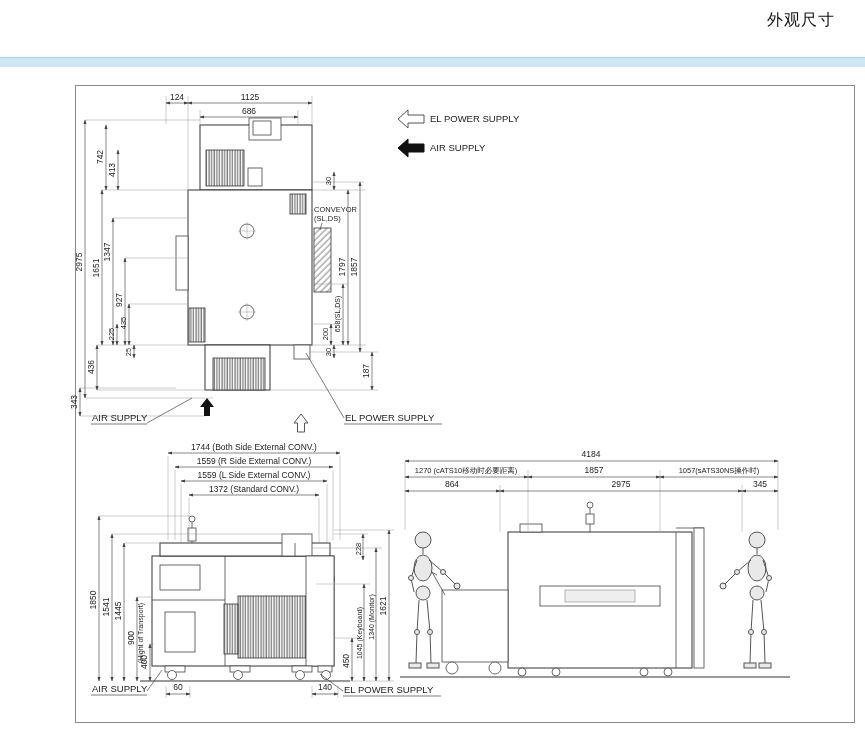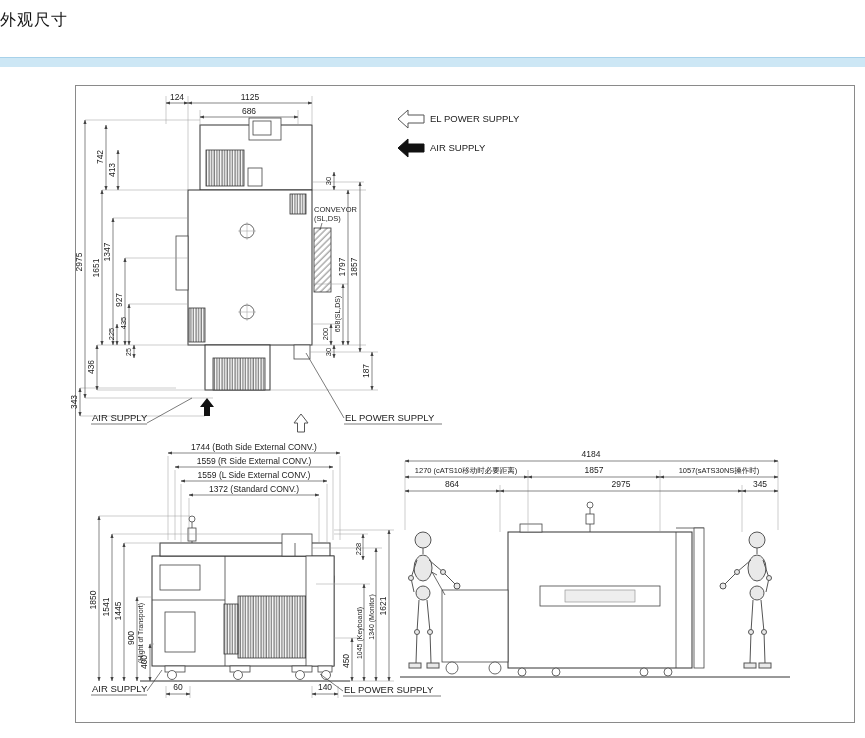--- a/index.html
+++ b/index.html
@@ -1,18 +1,18 @@
 <!DOCTYPE html>
 <html><head>
 <meta charset="utf-8">
 <style>
   html,body{margin:0;padding:0;background:#fff;}
   body{width:865px;height:738px;position:relative;overflow:hidden;
        font-family:"Liberation Sans",sans-serif;}
-  .page-title{position:absolute;top:10px;left:0;width:835px;text-align:left;
+  .page-title{position:absolute;top:10px;left:0;width:835px;text-align:right;
        font-size:16px;color:#111;letter-spacing:1px;}
   .blue-band{position:absolute;top:57px;left:0;width:865px;height:9px;
        background:#cde7f5;border-top:1px solid #a8d2ea;}
   svg.drawing{position:absolute;left:0;top:0;}
   
   .b{fill:#fff;stroke:#333;stroke-width:1;}
   .b2{fill:#fff;stroke:#444;stroke-width:.8;}
   .h{fill:url(#pv);stroke:#333;stroke-width:.8;}
   .hd{fill:url(#pd);stroke:#333;stroke-width:.8;}
   .d{stroke:#555;stroke-width:.7;fill:none;}

